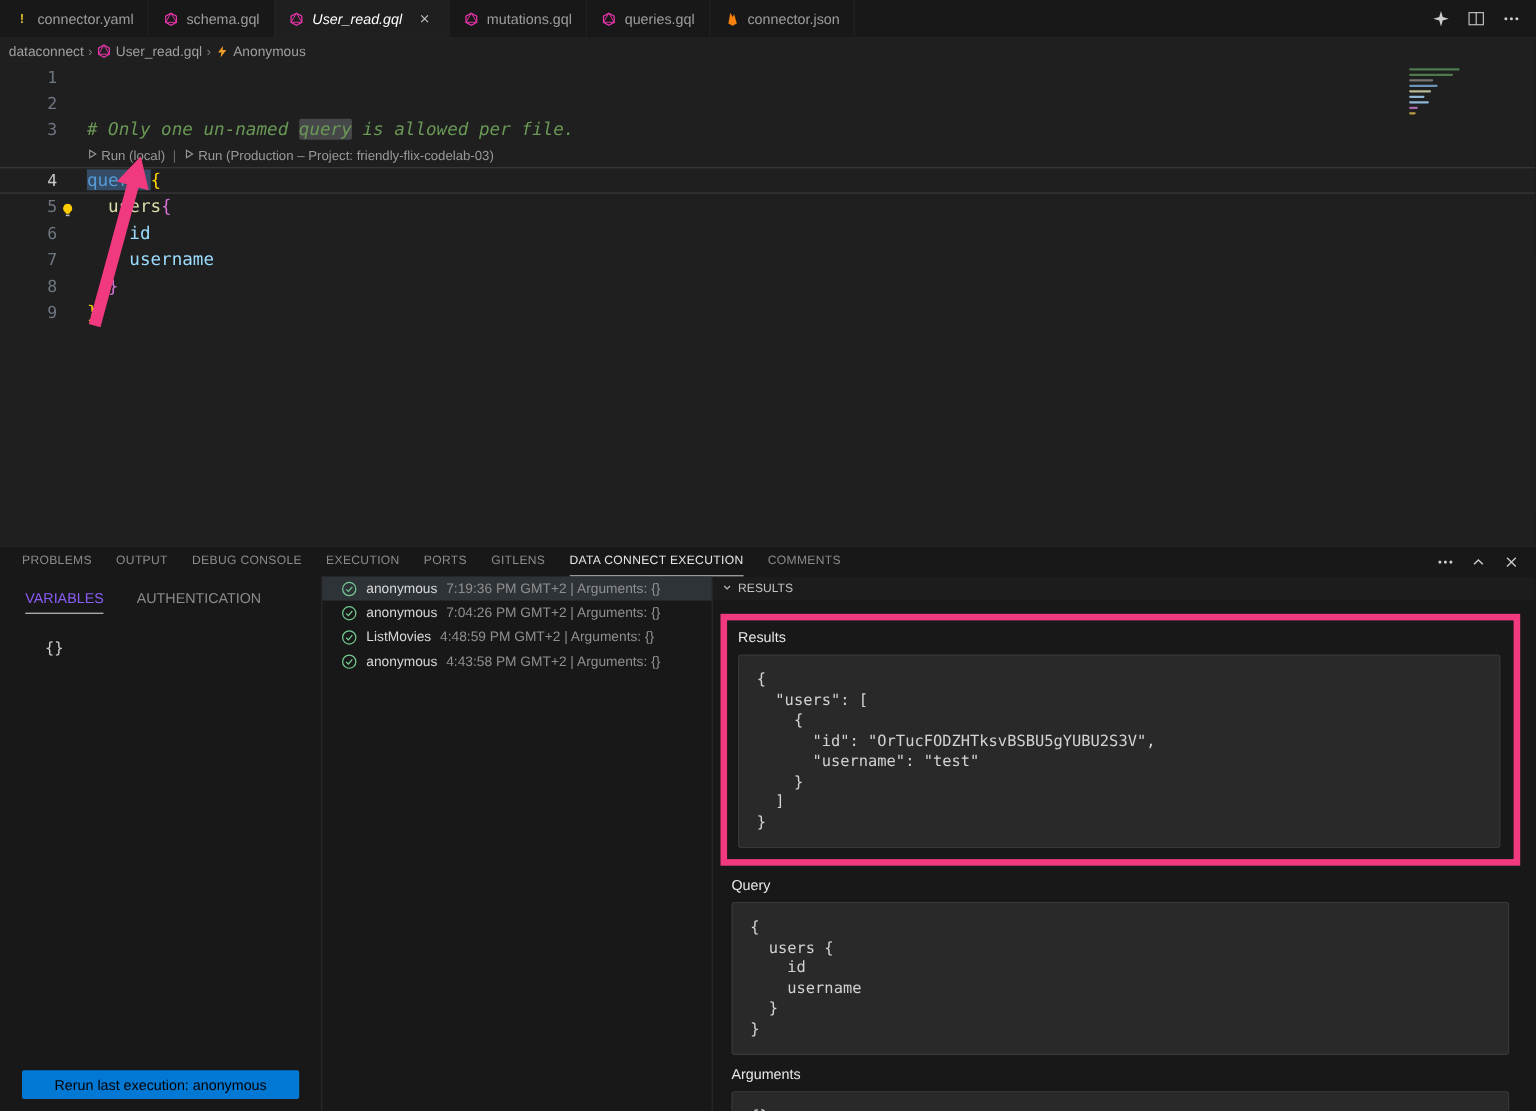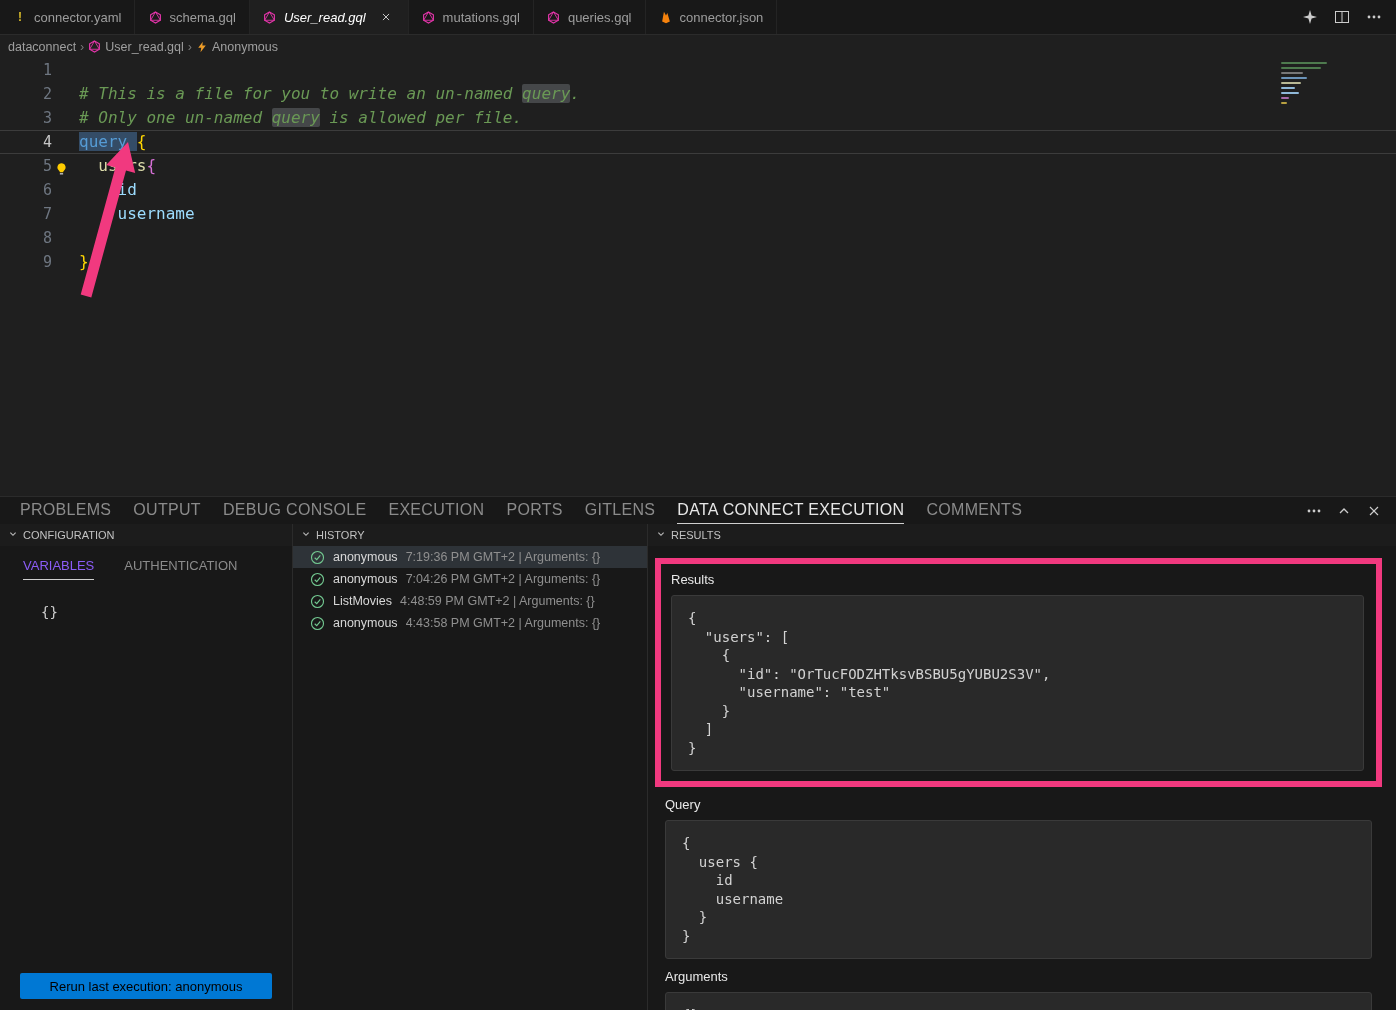--- a/index.html
+++ b/index.html
@@ -51,21 +51,21 @@
               font-family:"Liberation Sans",sans-serif; font-size:12px; color:#999999; }
   .lens-link { display:flex; align-items:center; gap:3px; cursor:pointer; color:#999999; }
   .lens-sep { color:#6b6b6b; margin:0 1px; }
   .lightbulb { position:absolute; left:3px; top:5px; cursor:pointer; }
   .minimap { position:absolute; left:1281px; top:4px; width:100px; }
   .mm-line { height:2px; margin-bottom:3px; border-radius:1px; }
   
   .panel { height:514px; background:#181818; border-top:1px solid #2b2b2b; }
   .panel-tabbar { height:27px; display:flex; align-items:center; padding:0 10px 0 20px; }
   .panel-tabs { display:flex; gap:22px; height:100%; }
-  .panel-tab { font-size:16px; letter-spacing:0.3px; color:#8b8b8b; cursor:pointer; height:100%;
+  .panel-tab { font-size:11px; letter-spacing:0.3px; color:#8b8b8b; cursor:pointer; height:100%;
                display:flex; align-items:center; border-bottom:1px solid transparent;text-align:center; }
   .panel-tab.active { color:#e7e7e7; border-bottom-color:#cfcfcf; }
   .panel-actions { margin-left:auto; display:flex; gap:6px; }
   .panel-body { display:flex; height:486px; }
   .col { position:relative; }
   .col.config  { width:293px; border-right:1px solid #2b2b2b; }
   .col.history { width:355px; border-right:1px solid #2b2b2b; }
   .col.results { flex:1; overflow:hidden; }
   .sec-header { height:22px; display:flex; align-items:center; gap:3px; padding-left:6px;
                 font-size:11px; color:#c2c2c2; text-transform:uppercase; background:#1c1c1c; }
@@ -204,26 +204,44 @@
   </div>
 
   <div class="editor">
     <div id="editor-lines">
         <div class="line">
           <span class="gutter">1</span>
           <span class="code"></span>
         </div>
         <div class="line">
           <span class="gutter">2</span>
-          <span class="code"><span class="cmt"># This is a file for you to write an un-named </span><span class="cmt hl">query</span><span class="cmt">.</span></span>
         </div>
         <div class="line">
           <span class="gutter">3</span>
           <span class="code"><span class="cmt"># Only one un-named </span><span class="cmt hl">query</span><span class="cmt"> is allowed per file.</span></span>
         </div>
+        <div class="codelens" id="codelens">
+      <span class="lens-link">
+        <span>
+          <svg width="10" height="10" viewBox="0 0 16 16">
+                <path d="M4 2.5 L13 8 L4 13.5 Z" fill="none" stroke="#999999" stroke-width="1.6"></path>
+              </svg>
+        </span>
+        <span>Run (local)</span>
+      </span>
+      <span class="lens-sep">|</span>
+      <span class="lens-link">
+        <span>
+          <svg width="10" height="10" viewBox="0 0 16 16">
+                <path d="M4 2.5 L13 8 L4 13.5 Z" fill="none" stroke="#999999" stroke-width="1.6"></path>
+              </svg>
+        </span>
+        <span>Run (Production – Project: friendly-flix-codelab-03)</span>
+      </span>
+    </div>
         <div class="line current">
           <span class="gutter">4</span>
           <span class="code"><span class="kw sel">query</span><span class="sel"> </span><span class="b1">{</span></span>
         </div>
         <div class="line">
           <span class="gutter">5</span>
           <span class="code"><span class="lightbulb"><svg width="13" height="14" viewBox="0 0 16 16">
                 <path d="M8 1 a5 5 0 0 0 -3 9 c.6 .5 1 1 1 2 h4 c0 -1 .4 -1.5 1 -2 a5 5 0 0 0 -3 -9 z" fill="#ffcc00"></path>
                 <rect x="6" y="13" width="4" height="1.8" fill="#bbbbbb"></rect>
               </svg></span><span>  </span><span class="fld">users</span><span class="b2">{</span></span>
@@ -288,45 +306,29 @@
           <svg width="16" height="16" viewBox="0 0 16 16">
               <path d="M4 4 L12 12 M12 4 L4 12" stroke="#cccccc" stroke-width="1.2"></path>
             </svg>
         </span>
       </div>
     </div>
 
     <div class="panel-body">
 
       <div class="col config">
-        <div class="sec-header">
-          <span>
-            <svg width="14" height="14" viewBox="0 0 16 16">
-                <path d="M5 6.5 L8 9.5 L11 6.5" stroke="#bbbbbb" fill="none" stroke-width="1.3"></path>
-              </svg>
-          </span>
-          <span>CONFIGURATION</span>
-        </div>
         <div class="config-tabs" id="config-tabs">
             <div class="config-tab active">VARIABLES</div>
             <div class="config-tab">AUTHENTICATION</div>
           </div>
         <div class="config-value">{}</div>
         <button class="rerun">Rerun last execution: anonymous</button>
       </div>
 
       <div class="col history">
-        <div class="sec-header">
-          <span>
-            <svg width="14" height="14" viewBox="0 0 16 16">
-                <path d="M5 6.5 L8 9.5 L11 6.5" stroke="#bbbbbb" fill="none" stroke-width="1.3"></path>
-              </svg>
-          </span>
-          <span>HISTORY</span>
-        </div>
         <div id="history-list">
             <div class="hist-row selected">
               <span class="hist-icon">
                 <svg width="15" height="15" viewBox="0 0 16 16">
                   <circle cx="8" cy="8" r="6.4" fill="none" stroke="#73C991" stroke-width="1.2"></circle>
                   <path d="M5 8.3 L7.2 10.3 L11 5.8" fill="none" stroke="#73C991" stroke-width="1.2"></path>
                 </svg>
               </span>
               <span class="hist-name">anonymous</span>
               <span class="hist-detail">7:19:36 PM GMT+2 | Arguments: {}</span>

